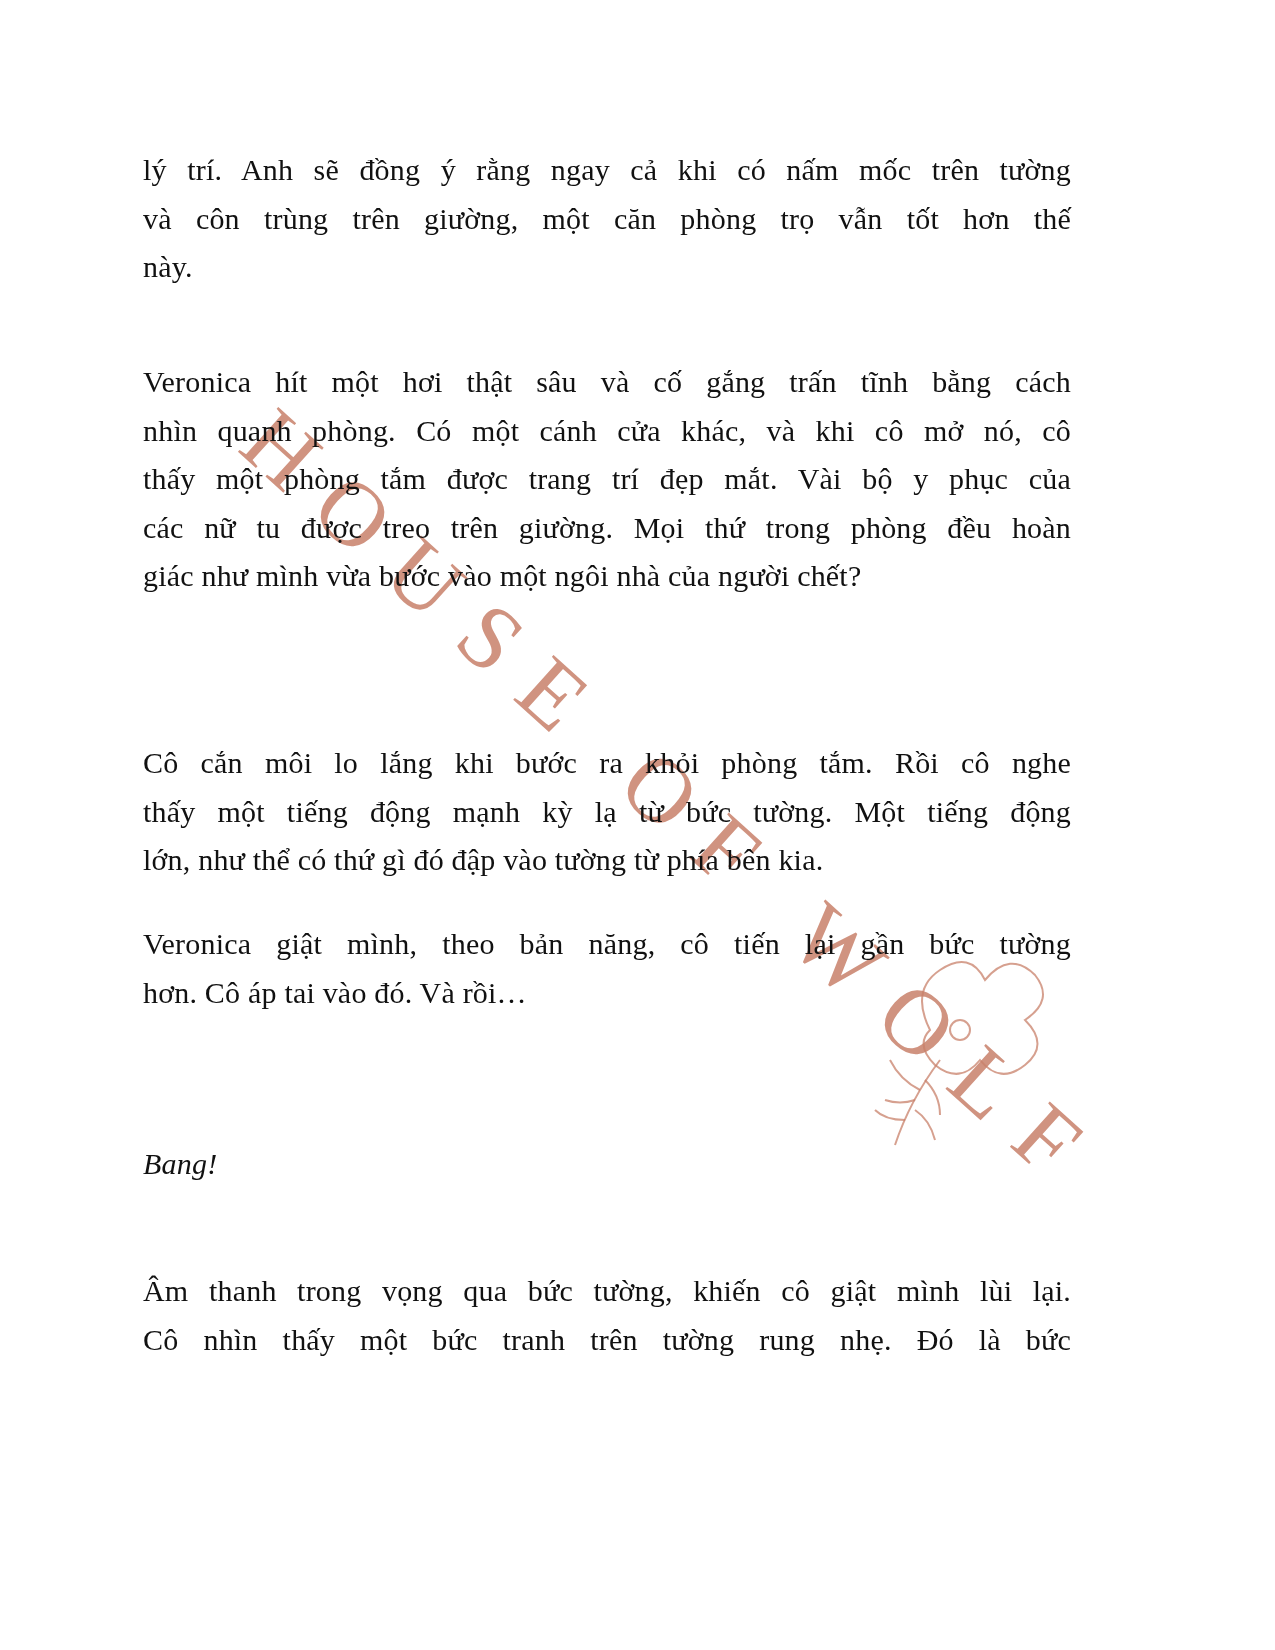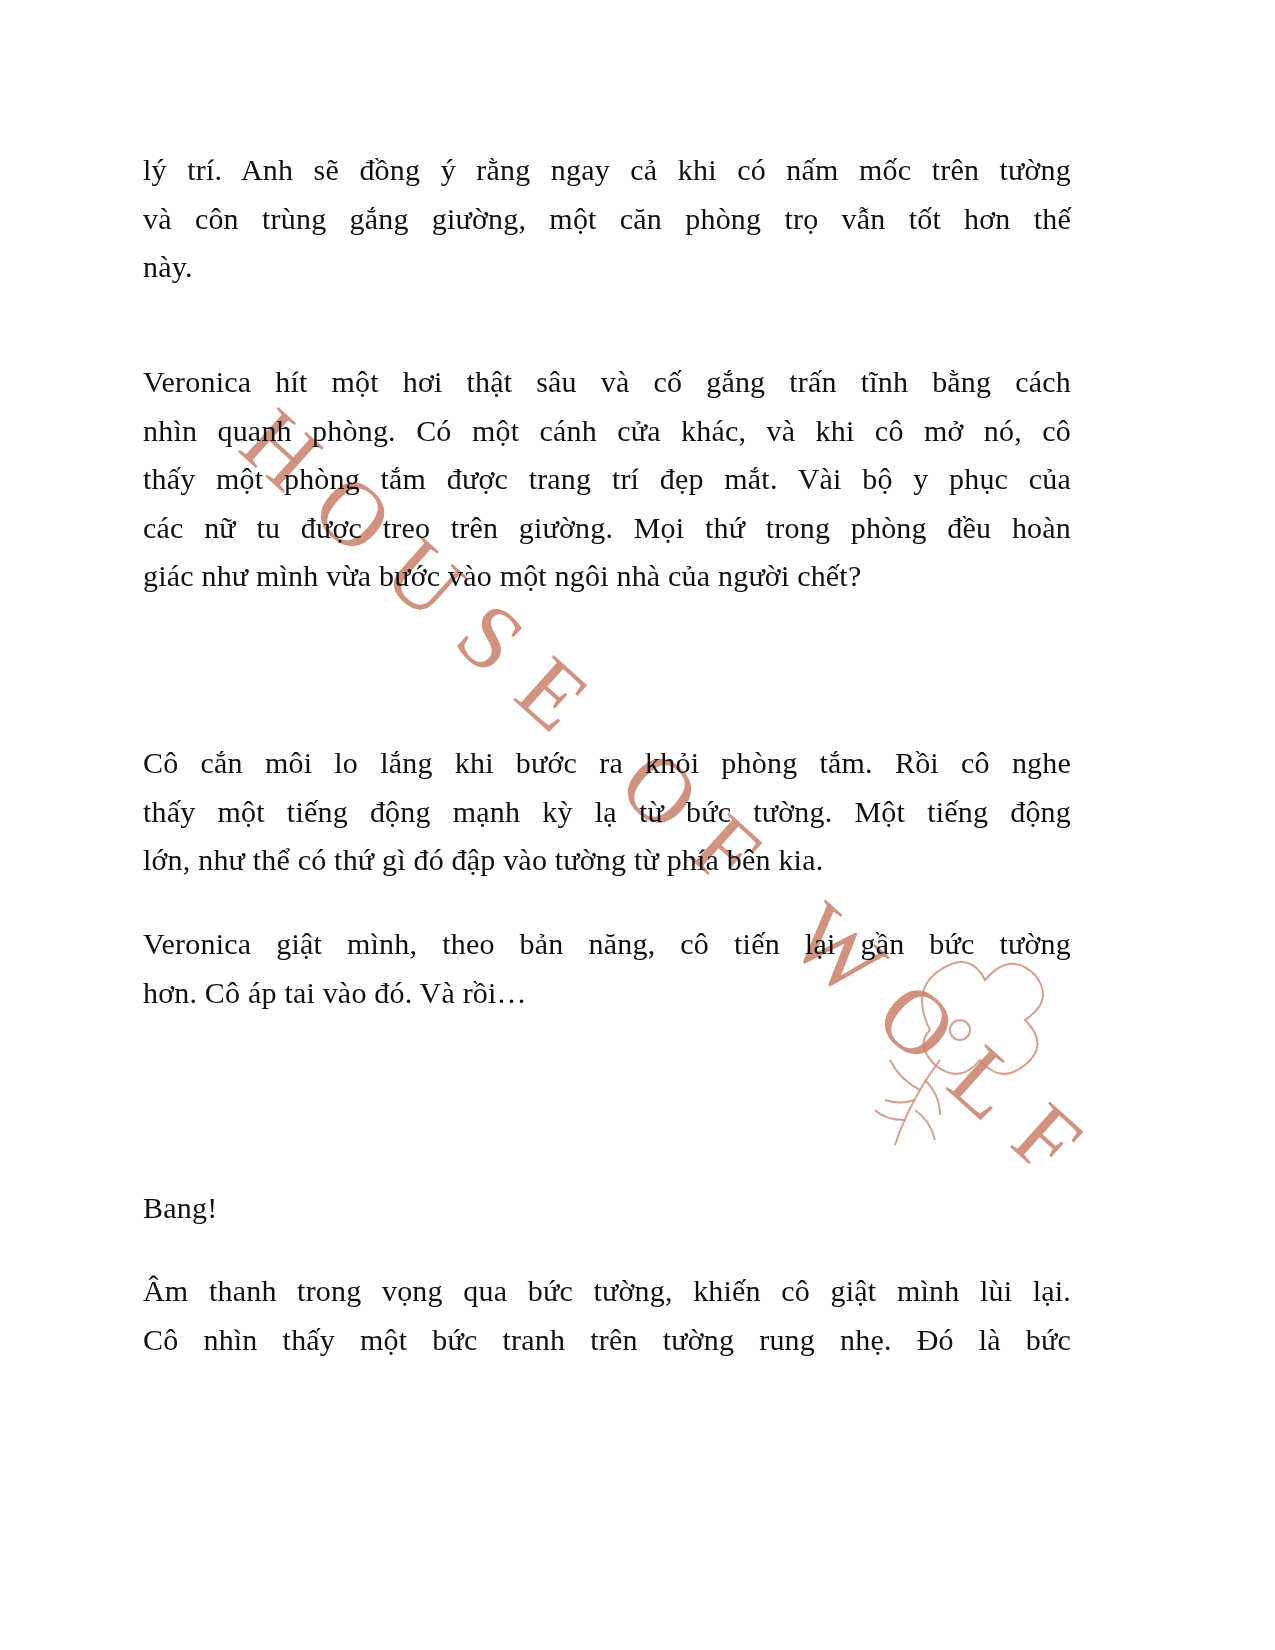--- a/index.html
+++ b/index.html
@@ -35,21 +35,21 @@
     .para span.line {
       display: block;
       white-space: nowrap;
       text-align: justify;
       text-align-last: justify;
     }
     .para span.line.last {
       text-align-last: left;
     }
     .italic {
-      margin-top: 44px;
+      font-style: italic;
     }
     .watermark {
       position: absolute;
       left: 0; top: 0;
       width: 1275px;
       height: 1650px;
       z-index: 1;
       pointer-events: none;
     }
     .watermark svg { width: 100%; height: 100%; }
@@ -69,21 +69,21 @@
         <circle cx="960" cy="1030" r="10"></circle>
         <path d="M940 1060 q-30 40 -45 85"></path>
         <path d="M920 1090 q-20 -10 -30 -30 M915 1100 q-15 5 -30 0 M905 1120 q-20 0 -30 -10"></path>
         <path d="M925 1080 q15 15 15 35 M915 1110 q15 10 20 30"></path>
       </g>
     </svg>
   </div>
 
   <div class="para" style="top:146px">
     <span class="line">lý trí. Anh sẽ đồng ý rằng ngay cả khi có nấm mốc trên tường</span>
-    <span class="line">và côn trùng gắng giường, một căn phòng trọ vẫn tốt hơn thế</span>
+    <span class="line">và côn trùng trên giường, một căn phòng trọ vẫn tốt hơn thế</span>
     <span class="line last">này.</span>
   </div>
 
   <div class="para" style="top:358px">
     <span class="line">Veronica hít một hơi thật sâu và cố gắng trấn tĩnh bằng cách</span>
     <span class="line">nhìn quanh phòng. Có một cánh cửa khác, và khi cô mở nó, cô</span>
     <span class="line">thấy một phòng tắm được trang trí đẹp mắt. Vài bộ y phục của</span>
     <span class="line">các nữ tu được treo trên giường. Mọi thứ trong phòng đều hoàn</span>
     <span class="line last">giác như mình vừa bước vào một ngôi nhà của người chết?</span>
   </div>

